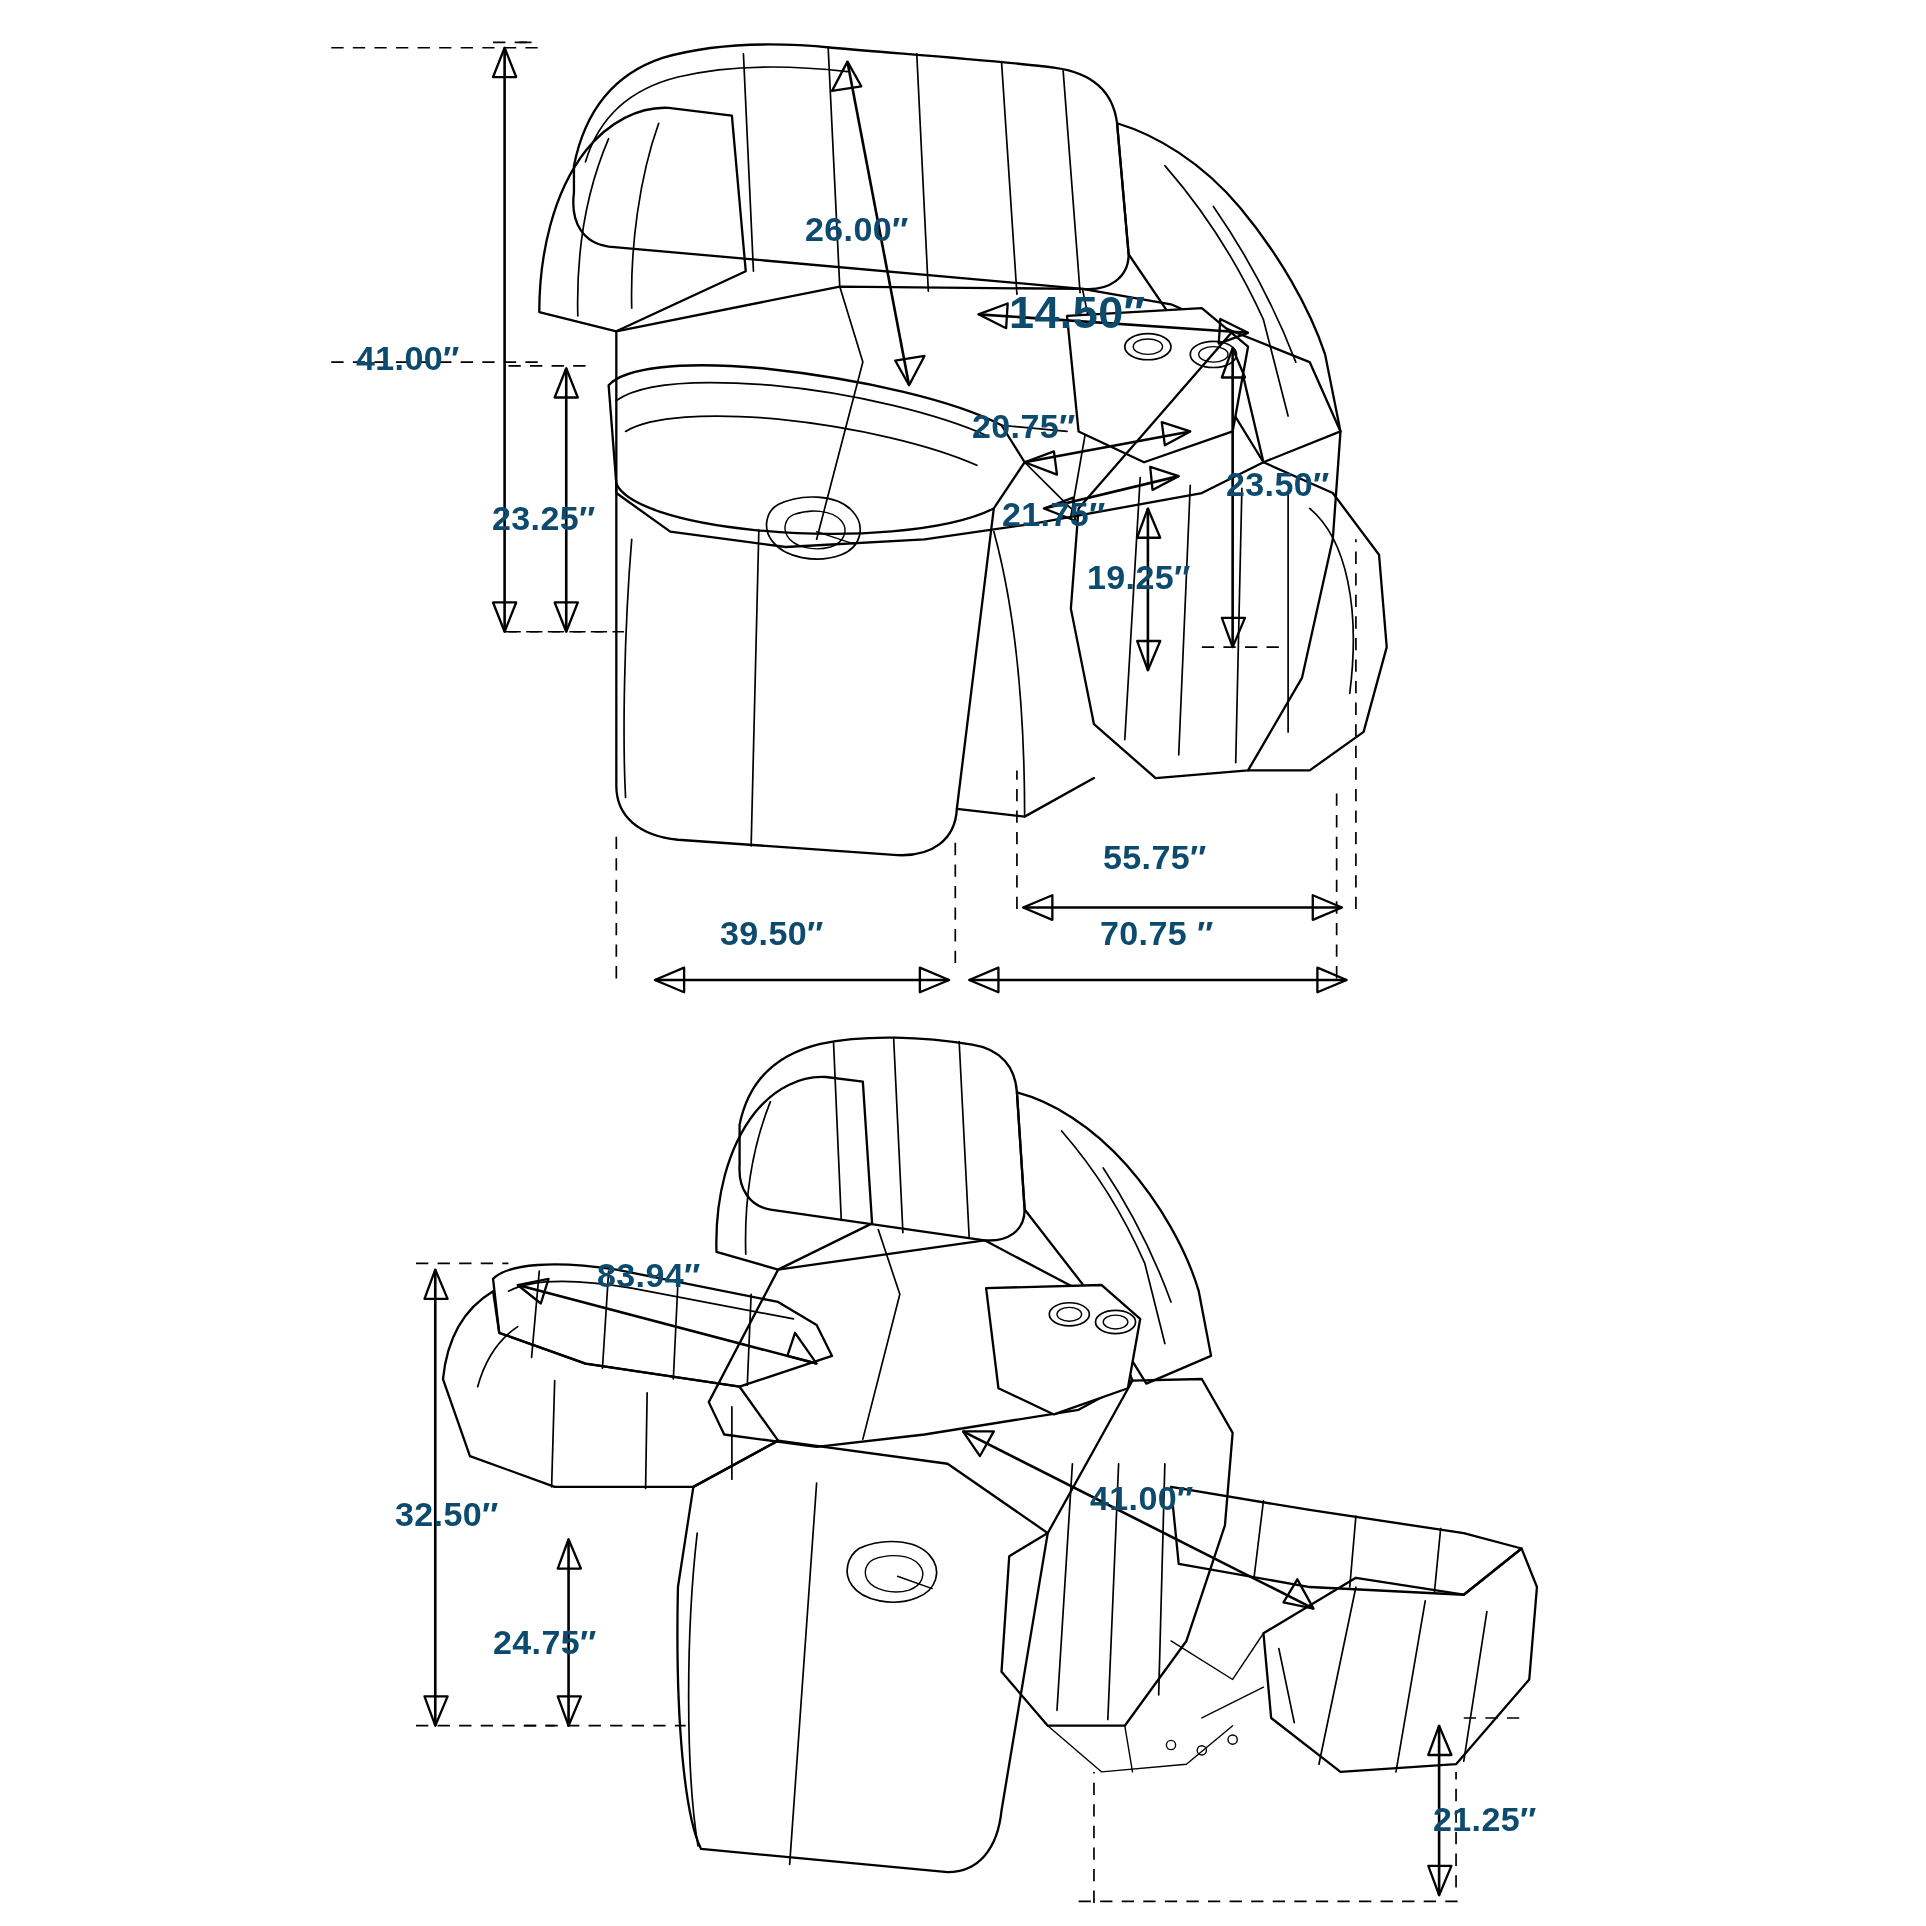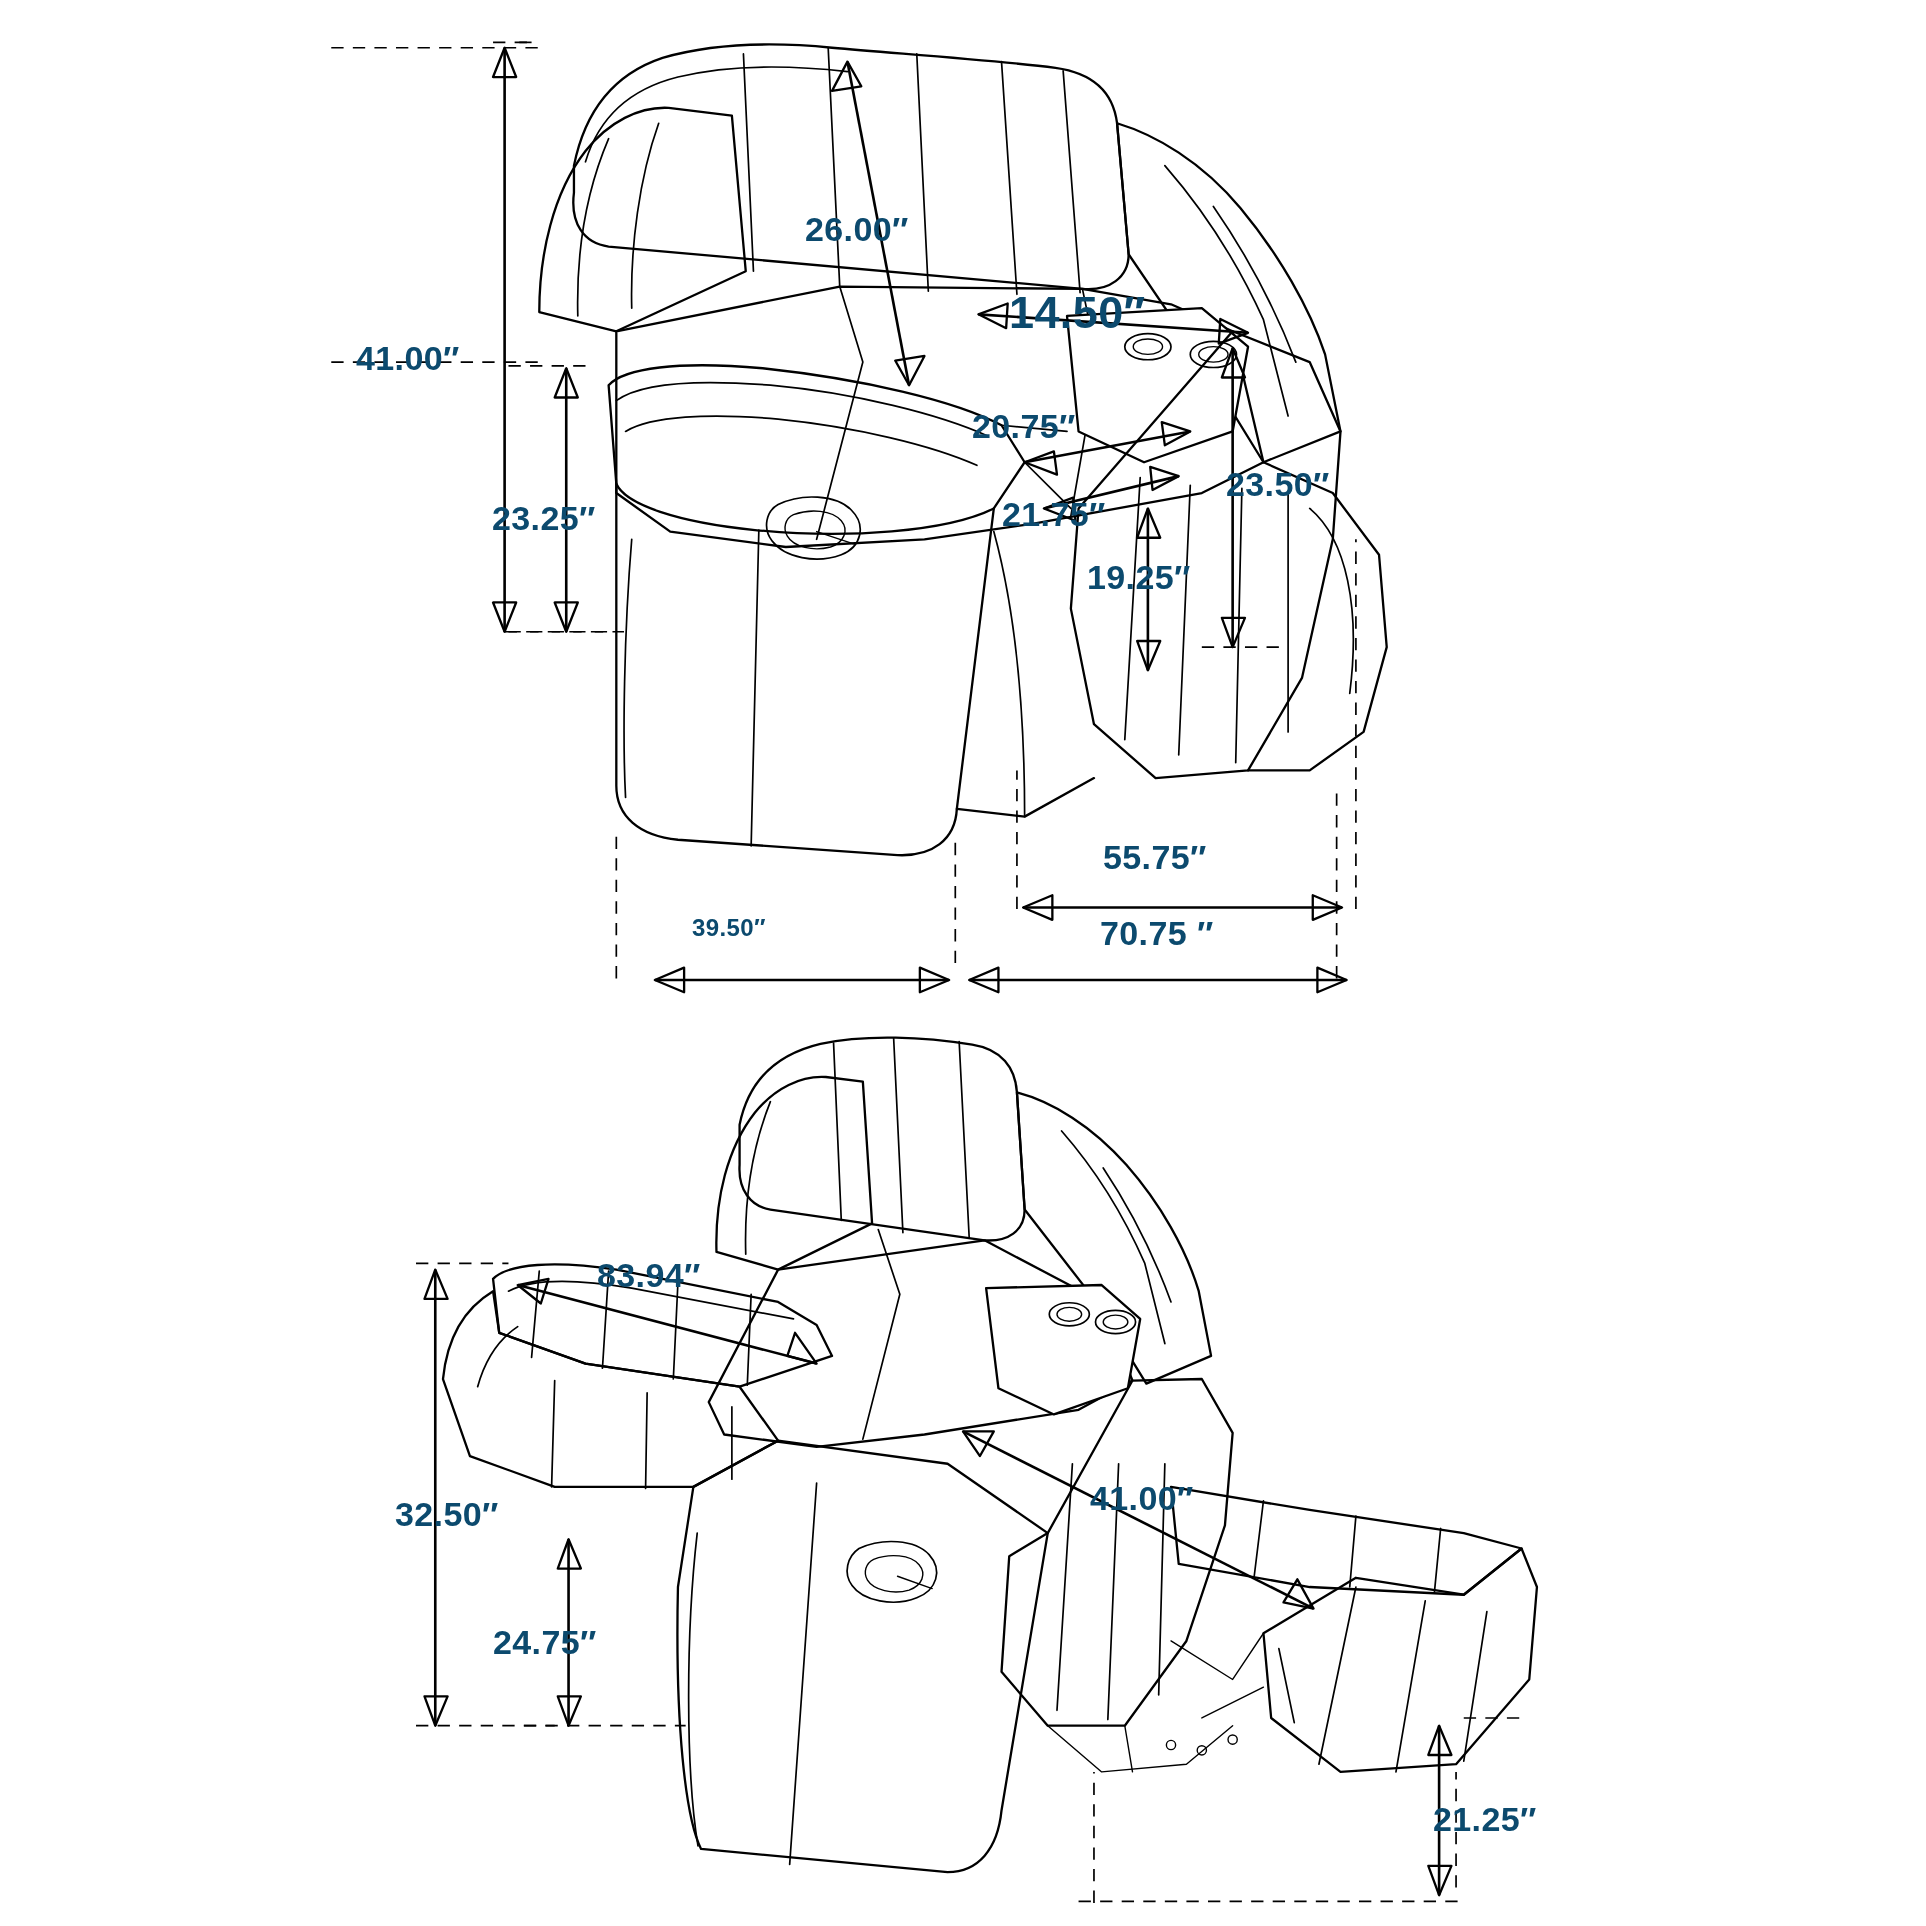--- a/index.html
+++ b/index.html
@@ -281,21 +281,21 @@
 <div class="dim" style="left:492px; top:499px; font-size:34px;">23.25″</div>
 
 <div class="dim" style="left:972px; top:407px; font-size:34px;">20.75″</div>
 
 <div class="dim" style="left:1002px; top:495px; font-size:34px;">21.75″</div>
 
 <div class="dim" style="left:1198px; top:465px; font-size:34px;margin-left:28px;">23.50″</div>
 
 <div class="dim" style="left:1079px; top:558px; font-size:34px;margin-left:8px;">19.25″</div>
 
-<div class="dim" style="left:692px; top:914px; font-size:24px;">39.50″</div>
+<div class="dim" style="left:720px; top:914px; font-size:34px;">39.50″</div>
 
 <div class="dim" style="left:1103px; top:838px; font-size:34px;">55.75″</div>
 
 <div class="dim" style="left:1100px; top:914px; font-size:34px;">70.75 ″</div>
 
 <div class="dim" style="left:597px; top:1256px; font-size:34px;">83.94″</div>
 
 <div class="dim" style="left:379px; top:1495px; font-size:34px;margin-left:16px;">32.50″</div>
 
 <div class="dim" style="left:493px; top:1603px; font-size:34px;margin-top:20px;">24.75″</div>

